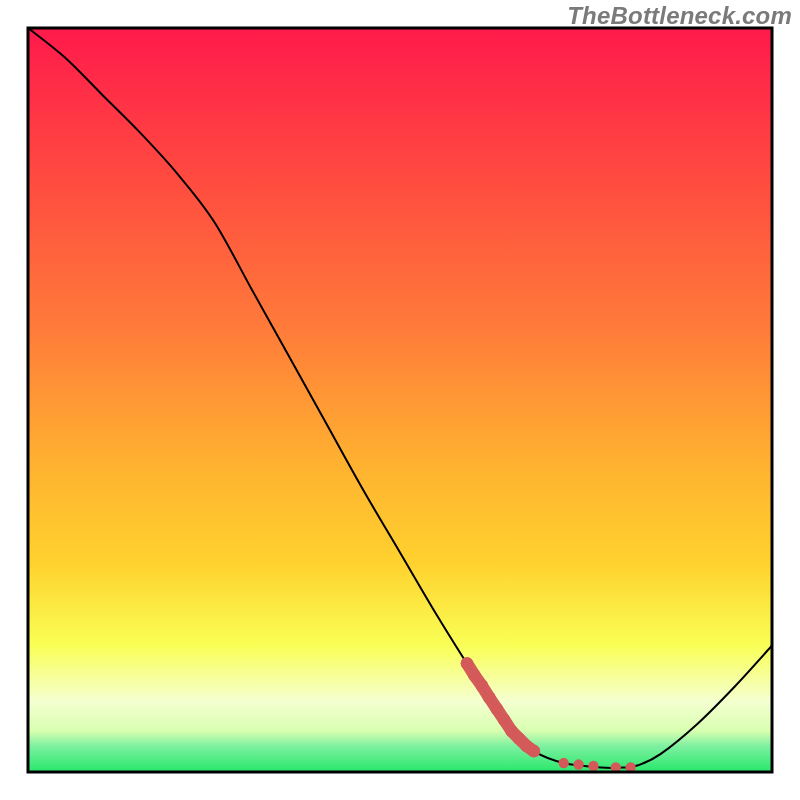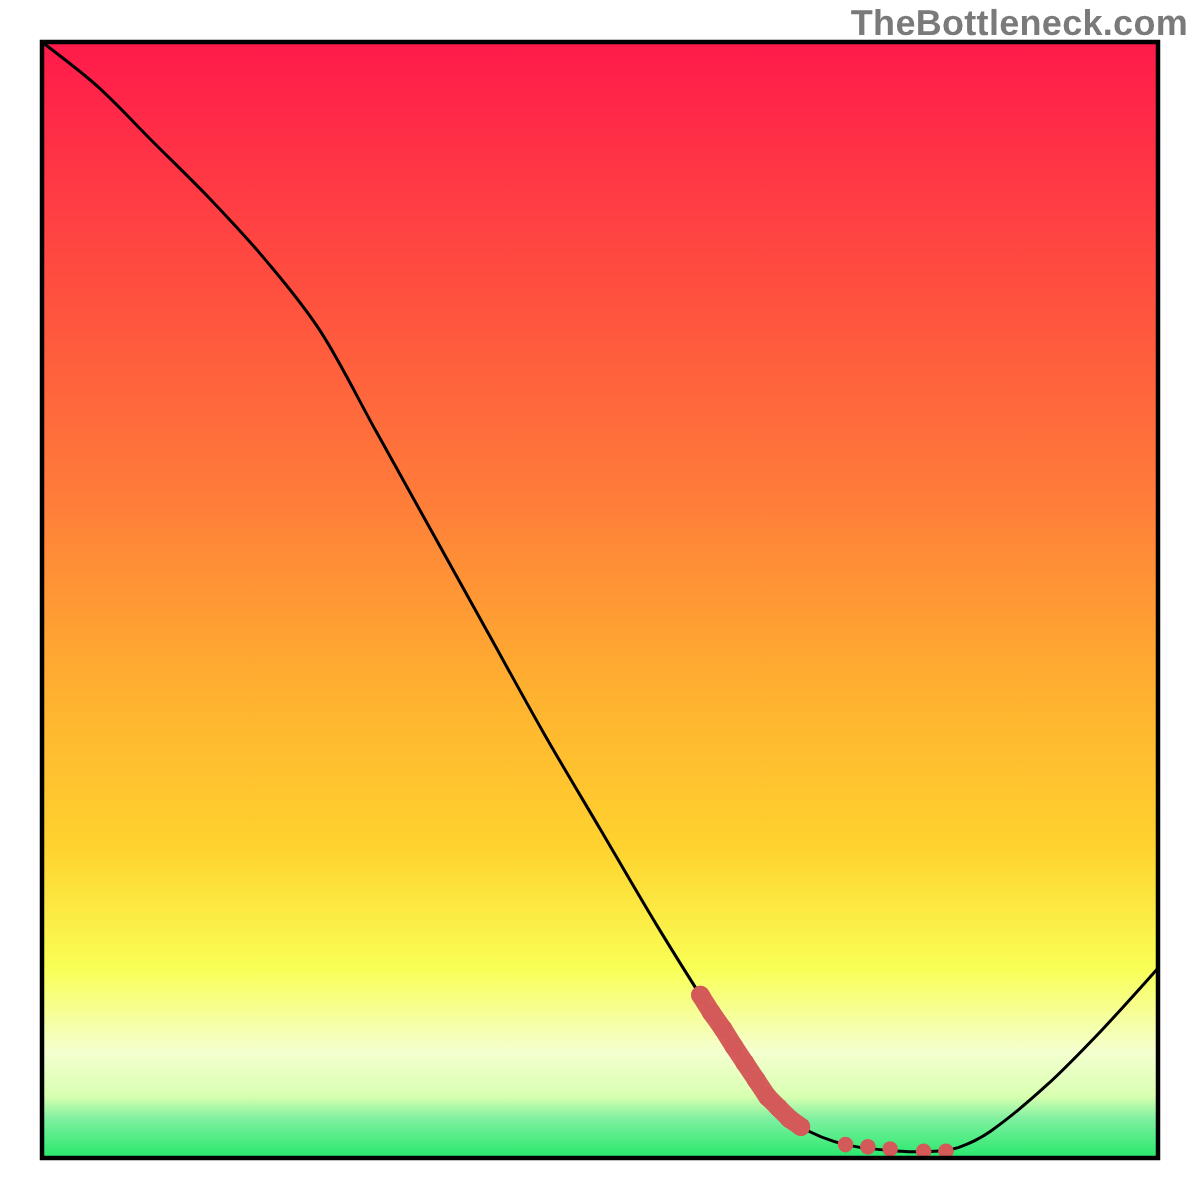--- a/index.html
+++ b/index.html
@@ -7,20 +7,21 @@
     padding: 0;
     width: 800px;
     height: 800px;
     overflow: hidden;
     background: #fff;
   }
   .chart-container {
     position: relative;
     width: 800px;
     height: 695px;
+    font-style: italic;
   }
   .watermark {
     position: absolute;
     top: 2px;
     right: 8px;
     font-family: Arial, Helvetica, sans-serif;
     font-size: 24px;
     font-weight: 600;
     color: #7a7a7a;
     letter-spacing: 0.2px;

